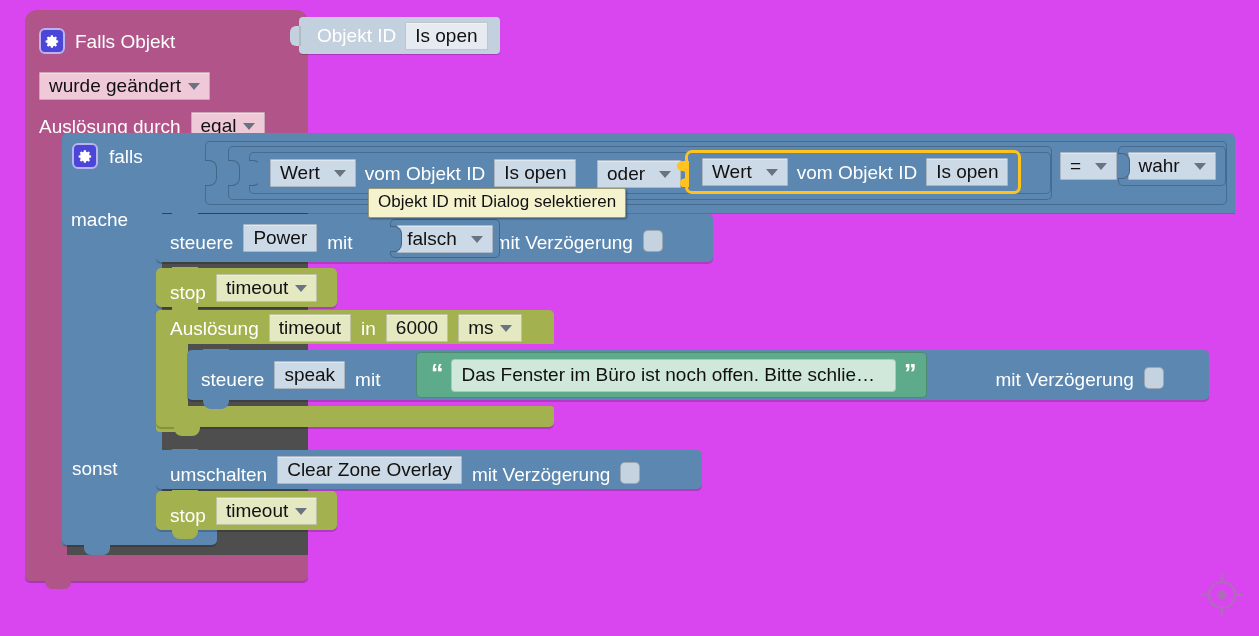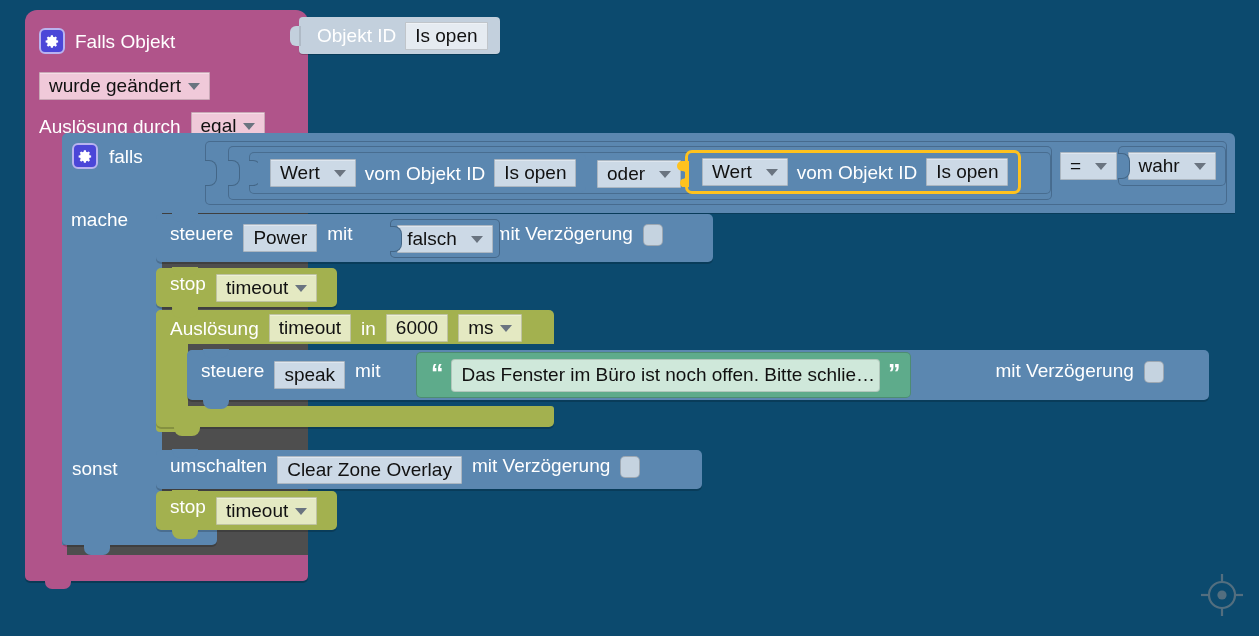--- a/index.html
+++ b/index.html
@@ -10,21 +10,21 @@
     overflow: hidden;
     background: #4e4e4e;
     font-family: "Liberation Sans", sans-serif;
     -webkit-font-smoothing: antialiased;
   }
 
   #canvas {
     position: relative;
     width: 1259px;
     height: 636px;
-    background: #0c4a6e;
+    background: #d946ef;
   }
 
   
   .lbl {
     color: #ffffff;
     font-size: 19px;
     line-height: 1;
     white-space: nowrap;
   }
 
@@ -287,21 +287,21 @@
 
   
   .stmt {
     position: absolute;
     display: flex; align-items: center;
     border-radius: 5px;
     box-shadow: 0 2px 0 rgba(0,0,0,0.18);
   }
   .stmt.blue  { background: #5b87b0; }
   .stmt.olive { background: #a3b14f; }
-  .stmt .pad { display: flex; align-items: flex-start; gap: 10px; padding: 0 14px; }
+  .stmt .pad { display: flex; align-items: flex-end; gap: 10px; padding: 0 14px; }
   .topnotch {
     position: absolute;
     left: 16px; top: -1px;
     width: 26px; height: 9px;
     border-radius: 0 0 8px 8px;
   }
   .botnotch {
     position: absolute;
     left: 16px; bottom: -9px;
     width: 26px; height: 9px;
@@ -378,21 +378,21 @@
     color: #ffffff;
     font-size: 25px;
     font-weight: bold;
     line-height: 1;
     letter-spacing: -1px;
     margin-top: -4px;
   }
   #speak-text {
     background: #cfe8da;
     border-radius: 4px;
-    padding: 4px 4px 5px 10px;
+    padding: 4px 20px 5px 10px;
     color: #111;
     font-size: 19px;
     white-space: nowrap;
     border: 1px solid rgba(0,0,0,0.14);
   }
 
   
   #recenter {
     position: absolute;
     right: 14px; bottom: 18px;
@@ -511,20 +511,21 @@
   </span>
 
   <div id="wahr-box">
     <div class="socket-notch" style="left:-1px; top:6px;"></div>
     <span class="field bluegrey">
       <span>wahr</span>
       <span class="caret"></span>
     </span>
   </div>
 
+  <div id="tooltip">Objekt ID mit Dialog selektieren</div>
 
   <div class="stmt blue" id="st-power">
     <div class="topnotch nb-blue"></div>
     <div class="pad">
       <span class="lbl">steuere</span>
       <span class="field bluegrey">
         <span>Power</span>
       </span>
       <span class="lbl">mit</span>
       <span style="width:122px; display:inline-block;"></span>

